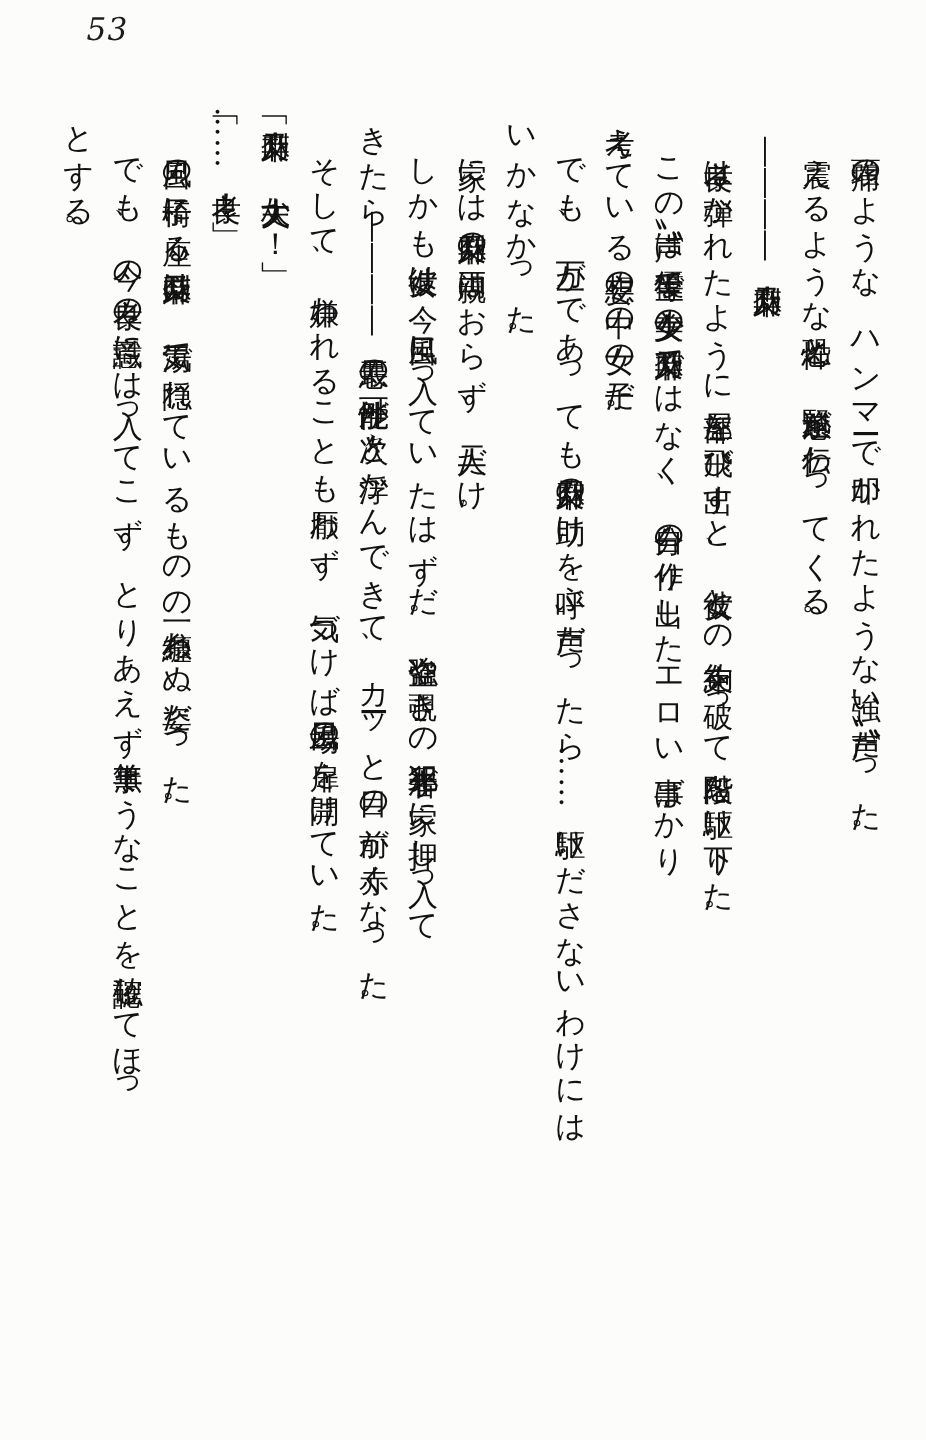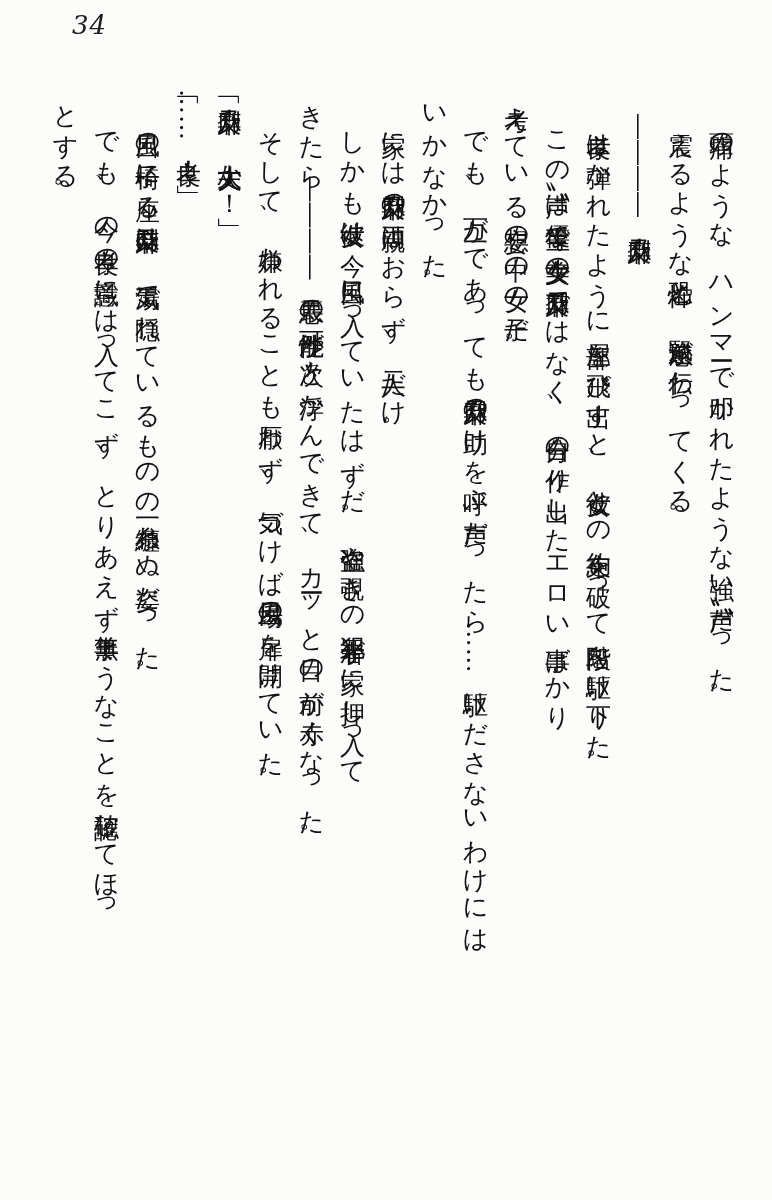--- a/index.html
+++ b/index.html
@@ -43,21 +43,21 @@
   }
   .text-line {
     white-space: nowrap;
     overflow: visible;
   }
 </style>
 </head>
 <body>
 
 <div class="book-page">
-  <div class="page-number">34</div>
+  <div class="page-number">53</div>
   <div class="text-block">
     <div class="text-line">　頭痛のような、ハンマーで叩かれたような強い〝声〟だった。</div>
     <div class="text-line">　震えるような恐怖と、緊迫感が伝わってくる。</div>
     <div class="text-line">　――――麻梨乃！</div>
     <div class="text-line">　良孝は弾かれたように部屋を飛び出すと、彼女との約束を破って階段を駆け下りた。</div>
     <div class="text-line">　この〝声〟は優等生で美少女の麻梨乃ではなく、自分の作り出したエロい事ばかり</div>
     <div class="text-line">考えている妄想の中の女の子だ。</div>
     <div class="text-line">　でも、万が一であっても麻梨乃の助けを呼ぶ声だったら……駆けださないわけには</div>
     <div class="text-line">いかなかった。</div>
     <div class="text-line">　家には麻梨乃の両親はおらず、二人だけ。</div>

